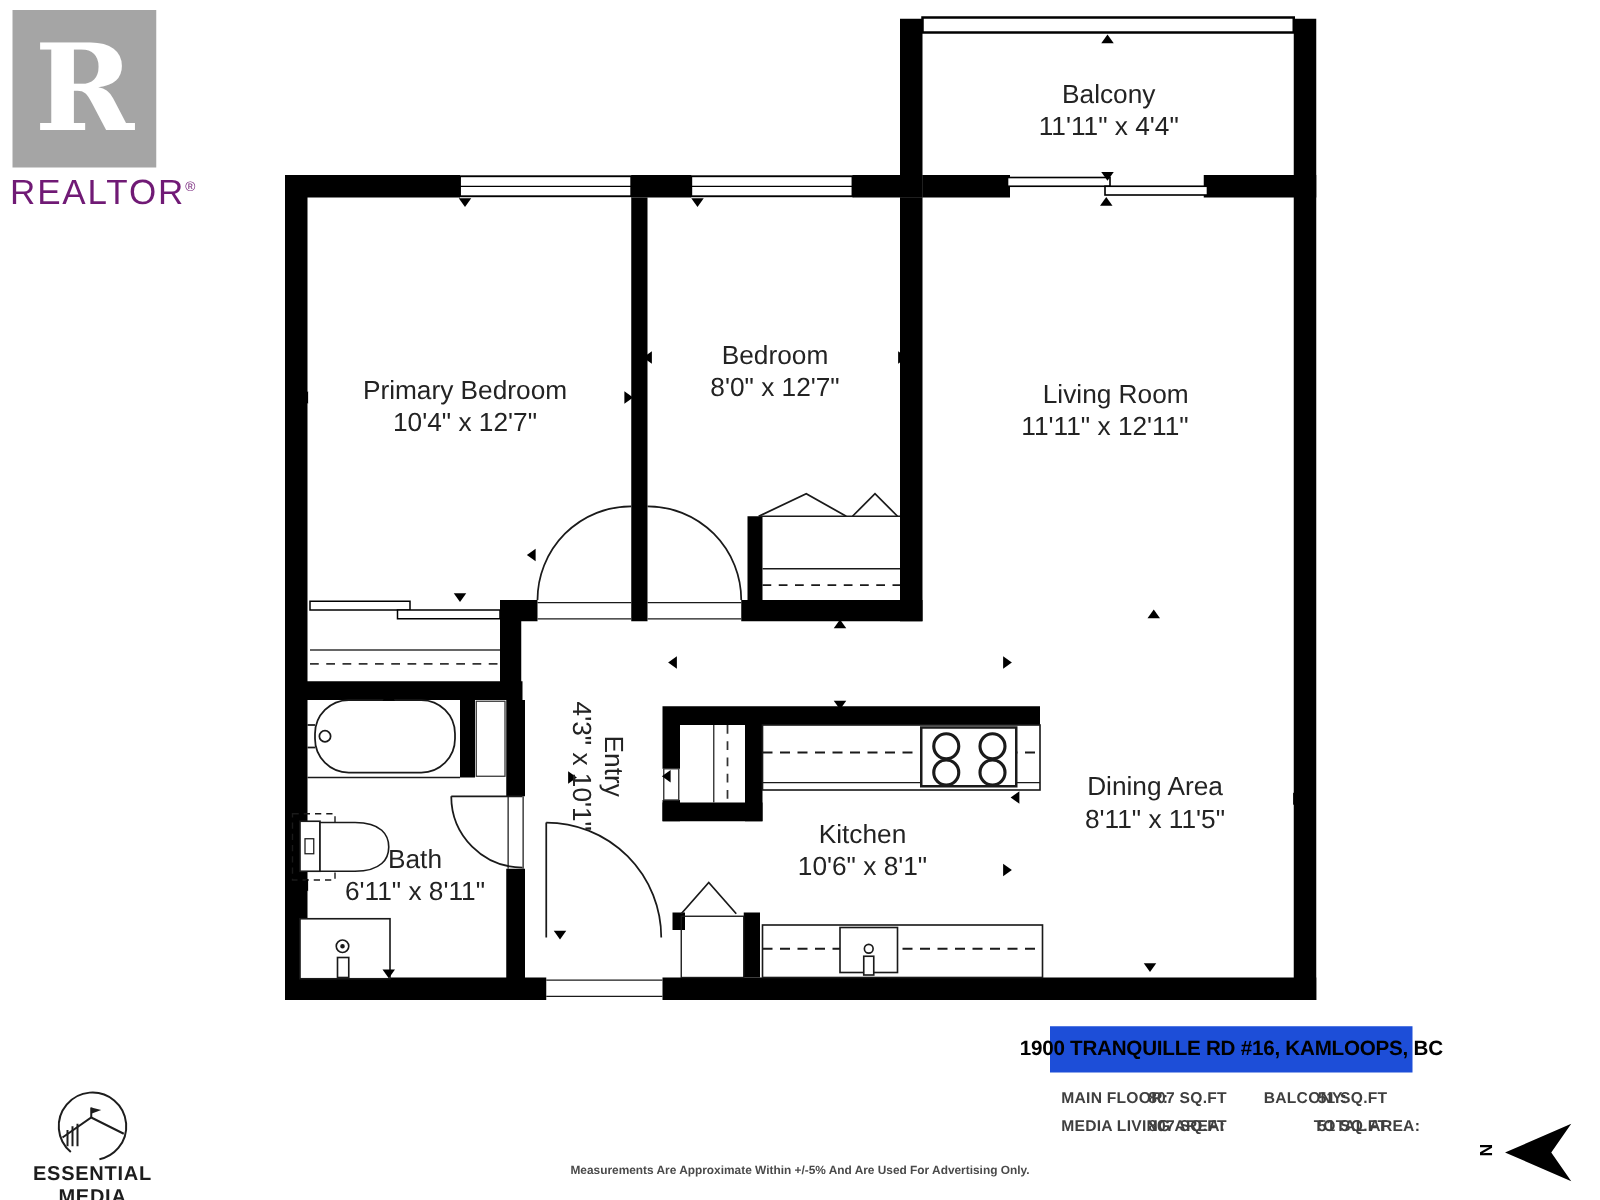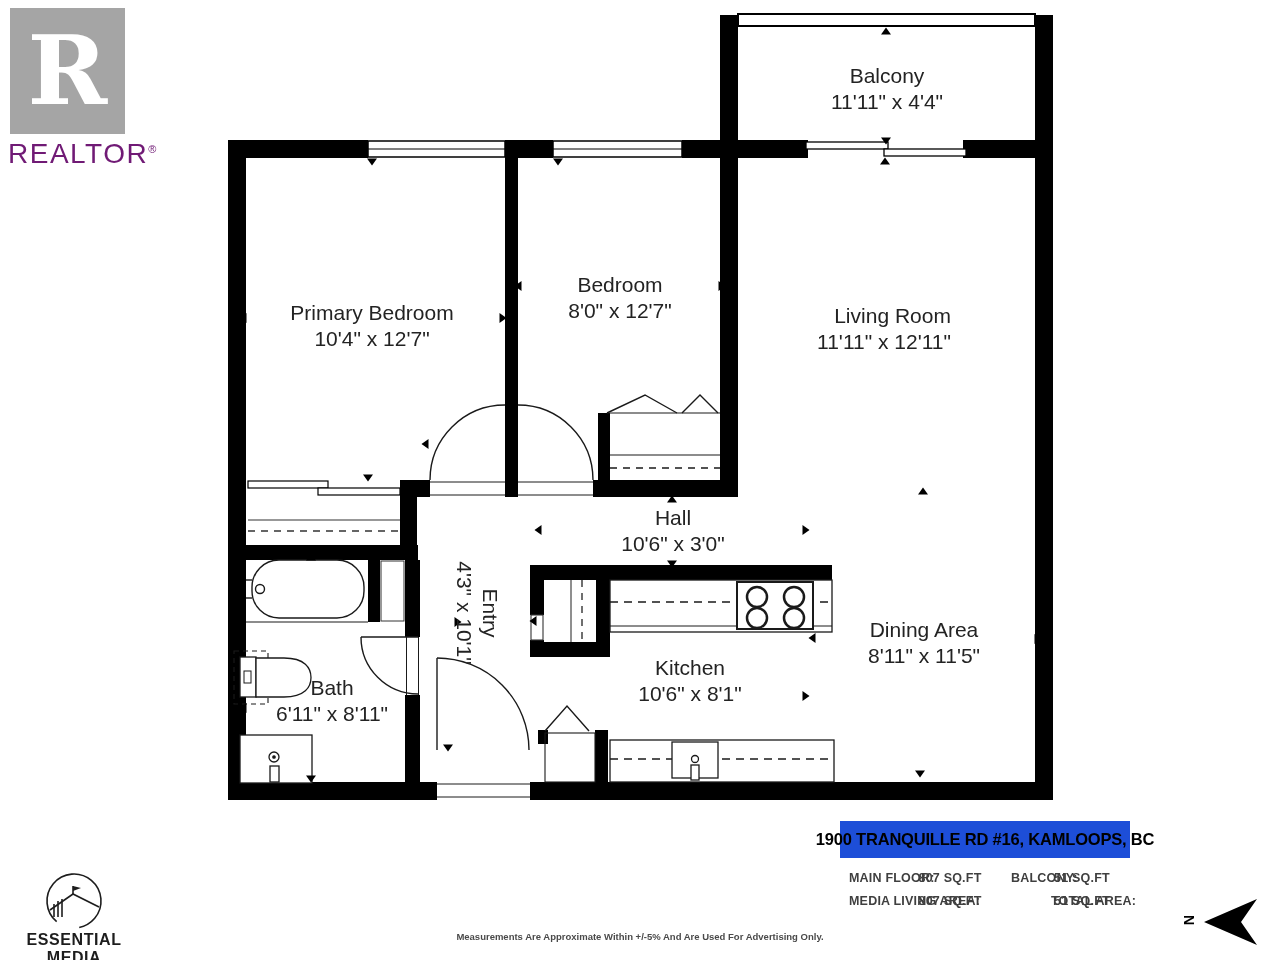--- a/index.html
+++ b/index.html
@@ -233,24 +233,20 @@
     <div>10'4" x 12'7"</div>
   </div>
   <div class="room-label" style="left:620px;top:298px;">
     <div>Bedroom</div>
     <div>8'0" x 12'7"</div>
   </div>
   <div class="room-label" style="left:884px;top:329px;text-align:right;">
     <div>Living Room</div>
     <div>11'11" x 12'11"</div>
   </div>
-  <div class="room-label" style="left:673px;top:531px;">
-    <div>Hall</div>
-    <div>10'6" x 3'0"</div>
-  </div>
   <div class="room-label rot" style="left:477px;top:613px;">
     <div>Entry</div>
     <div>4'3" x 10'1"</div>
   </div>
   <div class="room-label" style="left:690px;top:681px;">
     <div>Kitchen</div>
     <div>10'6" x 8'1"</div>
   </div>
   <div class="room-label" style="left:924px;top:643px;">
     <div>Dining Area</div>

